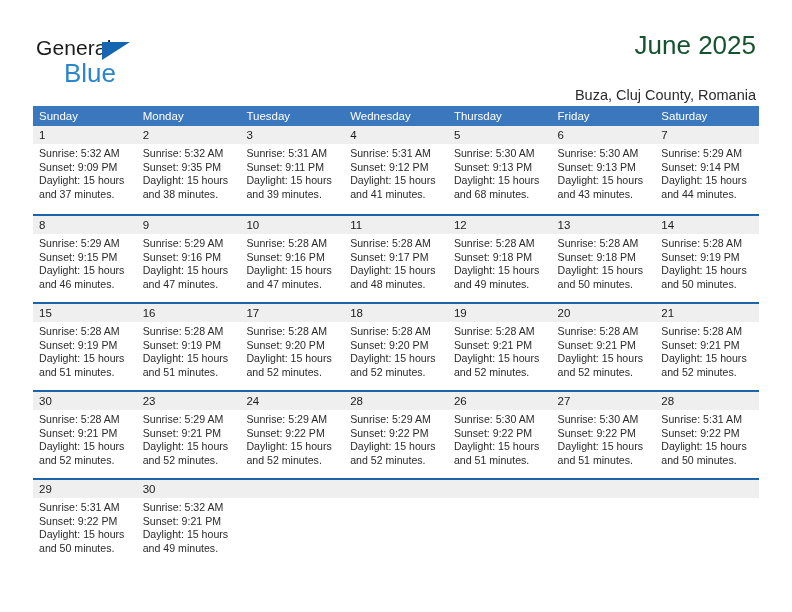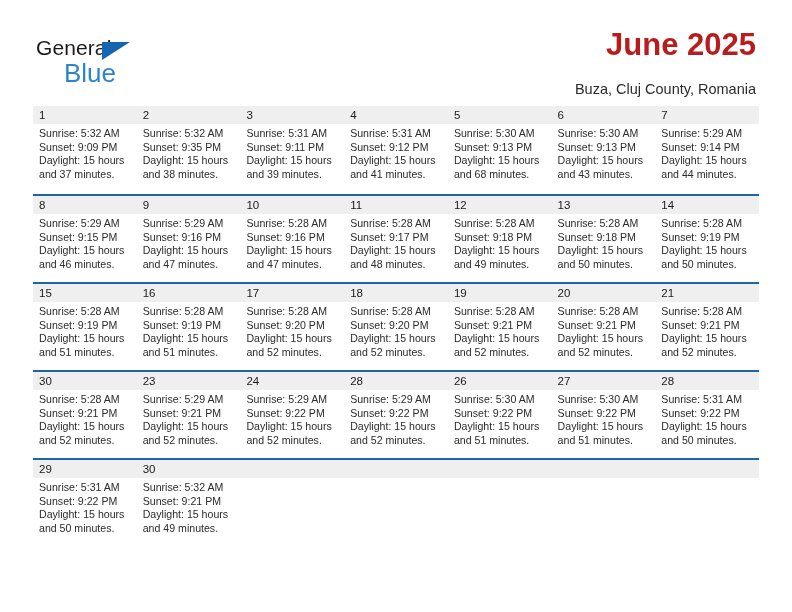--- a/index.html
+++ b/index.html
@@ -64,28 +64,28 @@
     font-family: "Liberation Sans", sans-serif;
   }
 
   .title-block {
     position: absolute;
     right: 36px;
     top: 28px;
     text-align: right;
   }
   .month-title {
-    font-size: 31px;
-    font-weight: bold;
-    color: #b91c1c;
+    font-size: 26px;
+    font-weight: normal;
+    color: #14532d;
     line-height: 34px;
     white-space: nowrap;
   }
   .location {
-    margin-top: 18px;
+    margin-top: 24px;
     font-size: 14.5px;
     color: #2b2b2b;
     line-height: 18px;
     white-space: nowrap;
   }
 
   
   .calendar {
     position: absolute;
     left: 33px;
@@ -159,20 +159,29 @@
 
     <div class="title-block">
       <div class="month-title">June 2025</div>
       <div class="location">Buza, Cluj County, Romania</div>
     </div>
 
   </div>
 
   <div class="calendar">
 
+    <div class="weekdays">
+      <div class="weekday">Sunday</div>
+      <div class="weekday">Monday</div>
+      <div class="weekday">Tuesday</div>
+      <div class="weekday">Wednesday</div>
+      <div class="weekday">Thursday</div>
+      <div class="weekday">Friday</div>
+      <div class="weekday">Saturday</div>
+    </div>
 
     <div class="week first">
       <div class="day">
         <div class="day-num-bar">1</div>
         <div class="day-lines">
           <div class="day-line">Sunrise: 5:32 AM</div>
           <div class="day-line">Sunset: 9:09 PM</div>
           <div class="day-line">Daylight: 15 hours</div>
           <div class="day-line">and 37 minutes.</div>
         </div>

